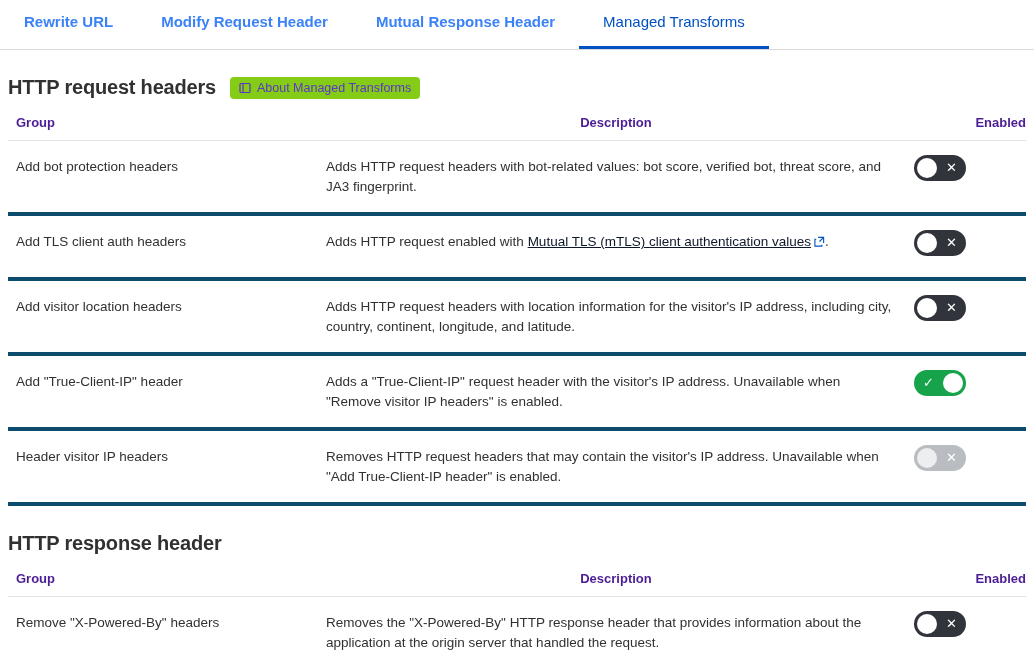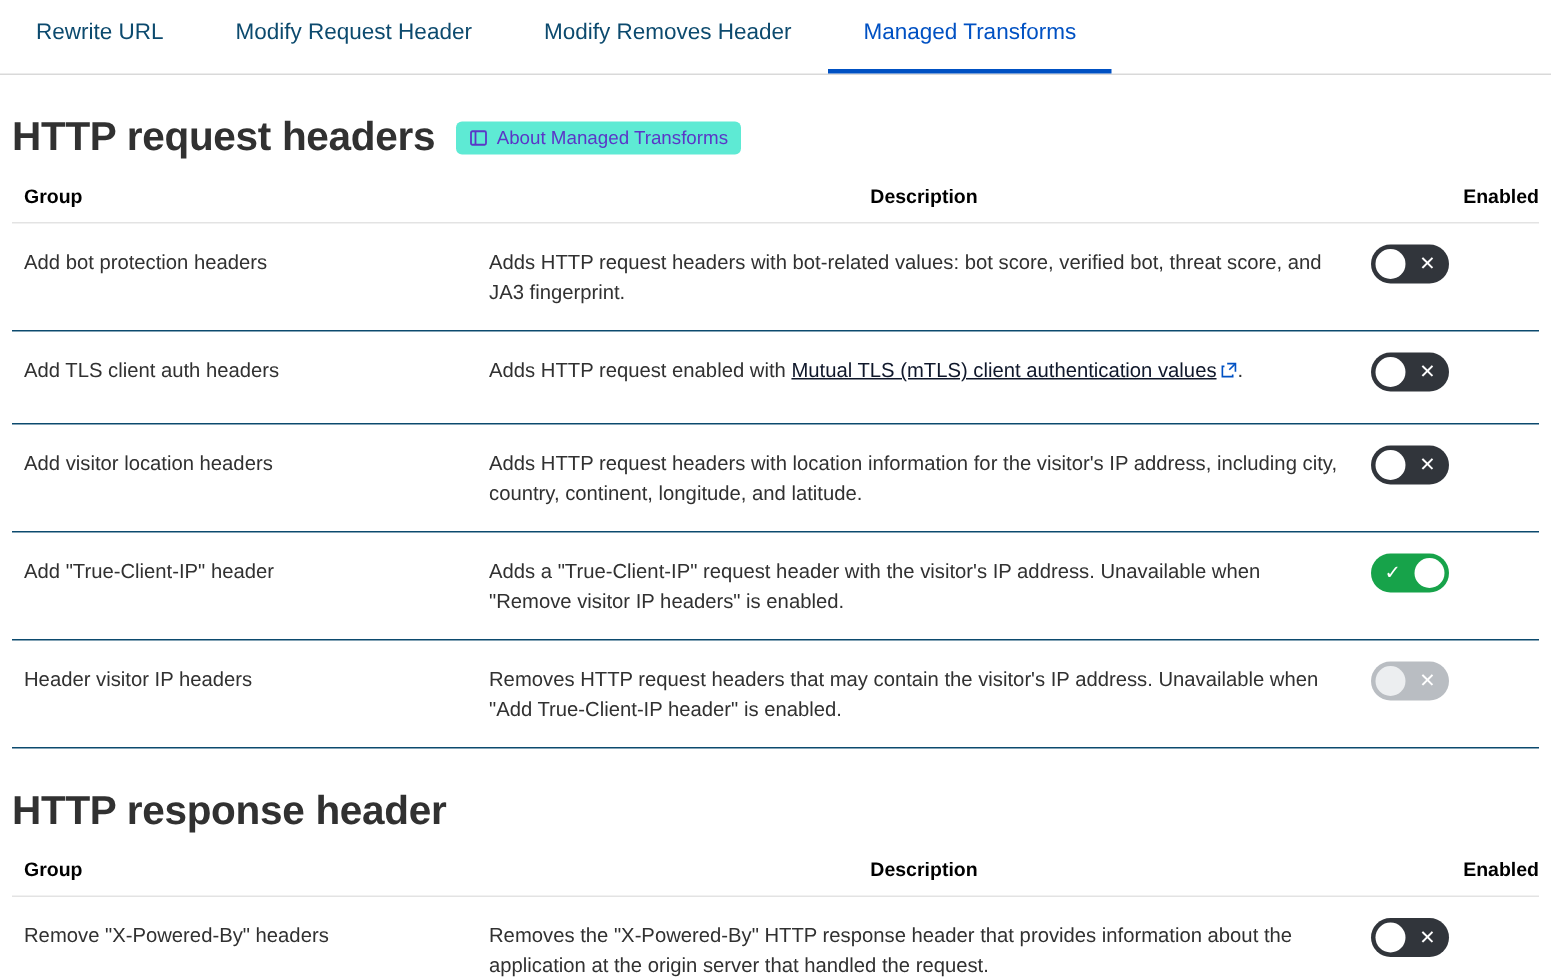--- a/index.html
+++ b/index.html
@@ -17,81 +17,82 @@
   
   .tabs {
     display: flex;
     align-items: flex-end;
     height: 50px;
     border-bottom: 1px solid #d9d9d9;
     padding: 0 0 0 0;
   }
   .tab {
     font-size: 15px;
-    color: #0c4a6e;
+    color: #3b82f6;
     padding: 0 24px 14px 24px;
     line-height: 20px;
     cursor: pointer;
     border-bottom: 3px solid transparent;
     white-space: nowrap;
+    font-weight: bold;
   }
   .tab.active {
     color: #0051c3;
     font-weight: normal;
     border-bottom-color: #0051c3;
   }
 
   
   .section { padding: 0 8px; }
   .section-head {
     display: flex;
     align-items: center;
     gap: 14px;
     margin: 26px 0 16px 0;
   }
   .section-title {
-    font-size: 27px;
+    font-size: 20px;
     font-weight: bold;
     color: #313131;
     letter-spacing: -0.2px;
   }
   .pill {
     display: inline-flex;
     align-items: center;
     gap: 6px;
-    background: #5eead4;
+    background: #84cc16;
     color: #5b36c7;
     font-size: 12.5px;
     padding: 4px 9px;
     border-radius: 4px;
     cursor: pointer;
   }
   .pill svg { display: block; }
 
   
   table {
     width: 100%;
     border-collapse: collapse;
     table-layout: fixed;
   }
   th {
     text-align: left;
     font-size: 13px;
     font-weight: bold;
-    color: #000000;
+    color: #4c1d95;
     padding: 0 0 10px 0;
     border-bottom: 1px solid #e3e3e3;
   }
   th.c-group { width: 306px; padding-left: 8px; }
   th.c-desc  { width: 592px; padding-left: 12px; text-align: center; }
   th.c-en    { width: 120px; padding-left: 8px; text-align: right; }
   td {
     font-size: 13.5px;
     color: #313131;
-    border-bottom: 1px solid #0c4a6e;
+    border-bottom: 4px solid #0c4a6e;
     padding: 15px 0;
     vertical-align: top;
     line-height: 20px;
   }
   td.c-group { padding-left: 8px; padding-top: 16px; }
   td.c-desc  { padding-left: 12px; padding-right: 14px; padding-top: 16px; }
   td.c-en    { padding-left: 8px; padding-top: 14px; }
 
   a.ext {
     color: #0f172a;
@@ -132,21 +133,21 @@
   .toggle.on .mark { right: auto; left: 9px; }
   .toggle.disabled { background: #b9bdc2; cursor: default; }
   .toggle.disabled .knob { background: #eceef0; }
 </style>
 </head>
 <body>
 
 <div class="tabs">
   <div class="tab"><span>Rewrite URL</span></div>
   <div class="tab"><span>Modify Request Header</span></div>
-  <div class="tab"><span>Modify Removes Header</span></div>
+  <div class="tab"><span>Mutual Response Header</span></div>
   <div class="tab active"><span>Managed Transforms</span></div>
 </div>
 
 <div class="section">
   <div class="section-head">
     <div class="section-title">HTTP request headers</div>
     <div class="pill">
       <span>
         <svg width="12" height="12" viewBox="0 0 12 12" aria-hidden="true">
           <rect x="1" y="1.5" width="10" height="9" rx="1" fill="none" stroke="#5b36c7" stroke-width="1.2"></rect>

